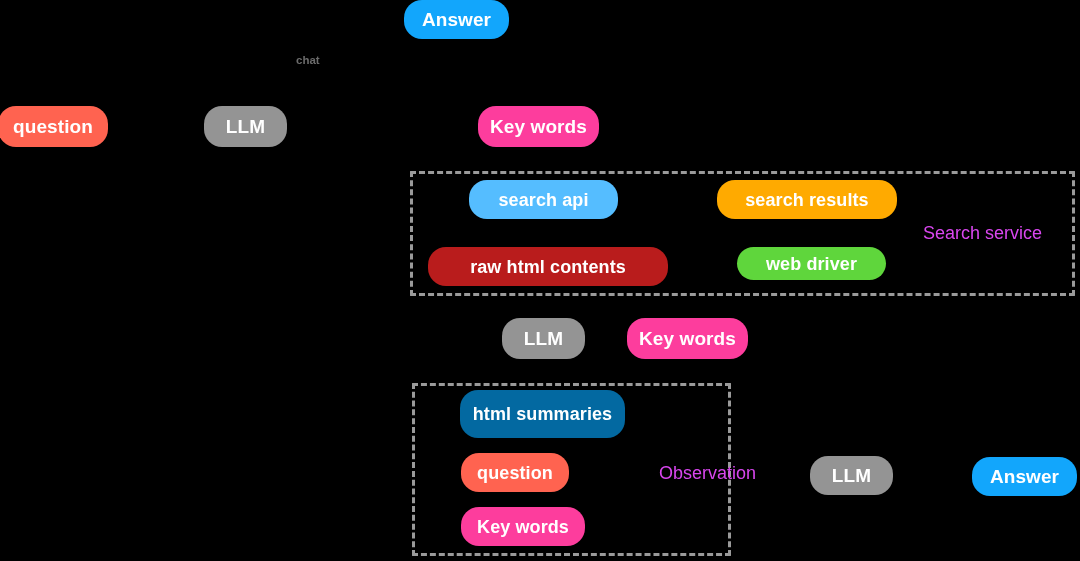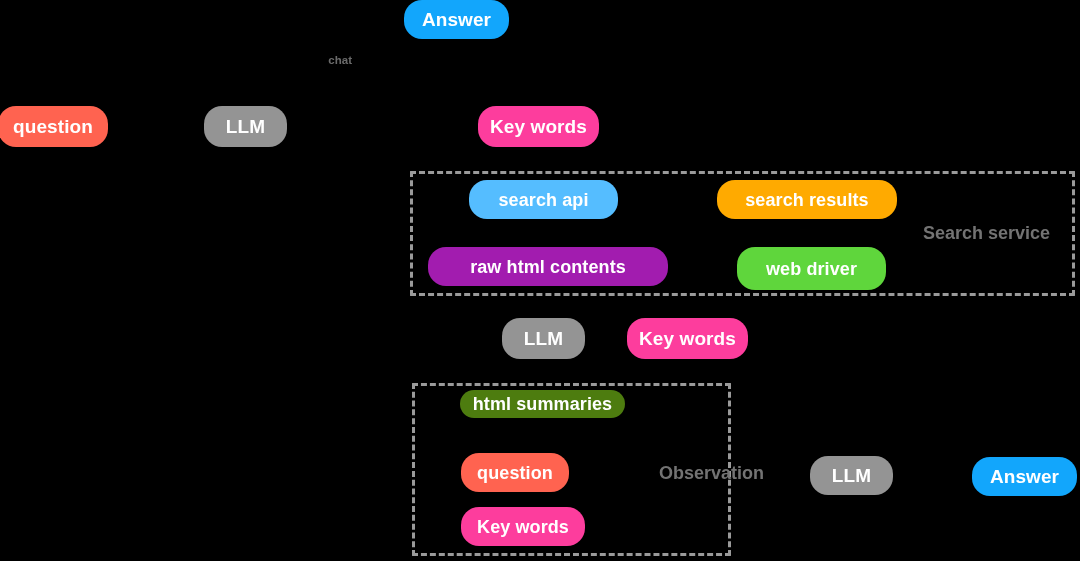--- a/index.html
+++ b/index.html
@@ -30,35 +30,35 @@
   }
   .pill.sz-lg   { font-size: 19px; }
   .pill.sz-md   { font-size: 18px; }
 
   .edge-label {
     position: absolute;
     color: #6b6b6b;
     font-weight: 700;
     font-size: 11.5px;
     line-height: 1.22;
-    text-align: right;
+    text-align: left;
     white-space: pre-line;
   }
   .group-box {
     position: absolute;
     box-sizing: border-box;
     border: 3px dashed #9a9a9a;
     background: transparent;
     border-radius: 1px;
   }
   .group-label {
     position: absolute;
-    color: #737373;
+    color: #d946ef;
     font-size: 18px;
-    font-weight: 700;
+    font-weight: 400;
     white-space: nowrap;
     line-height: 1;
   }
 </style>
 </head>
 <body>
 
 <div id="canvas">
 
   <div class="group-box" style="left:410px; top:171px; width:665px; height:125px;"></div>
@@ -74,29 +74,29 @@
   <div class="pill sz-lg" style="left:204px; top:106px; width:83px; height:41px; background:#949494;">LLM</div>
 
   <div class="pill sz-lg" style="left:404px; top:0px; width:105px; height:39px; background:#12A6FC;">Answer</div>
 
   <div class="pill sz-lg" style="left:478px; top:106px; width:121px; height:41px; background:#FD3D9D;">Key words</div>
 
   <div class="pill sz-md" style="left:717px; top:180px; width:180px; height:39px; background:#FFAA00;">search results</div>
 
   <div class="pill sz-md" style="left:469px; top:180px; width:149px; height:39px; background:#55BDFF;">search api</div>
 
-  <div class="pill sz-md" style="left:428px; top:247px; width:240px; height:39px; background:#a21caf;">raw html contents</div>
+  <div class="pill sz-md" style="left:428px; top:247px; width:240px; height:39px; background:#b91c1c;">raw html contents</div>
 
-  <div class="pill sz-md" style="left:737px; top:247px; width:149px; height:43px; background:#5FD63C;">web driver</div>
+  <div class="pill sz-md" style="left:737px; top:247px; width:149px; height:33px; background:#5FD63C;">web driver</div>
 
   <div class="pill sz-lg" style="left:502px; top:318px; width:83px; height:41px; background:#949494;">LLM</div>
 
   <div class="pill sz-lg" style="left:627px; top:318px; width:121px; height:41px; background:#FD3D9D;">Key words</div>
 
-  <div class="pill sz-md" style="left:460px; top:390px; width:165px; height:28px; background:#4d7c0f;">html summaries</div>
+  <div class="pill sz-md" style="left:460px; top:390px; width:165px; height:48px; background:#0369a1;">html summaries</div>
 
   <div class="pill sz-md" style="left:461px; top:453px; width:108px; height:39px; background:#FF6350;">question</div>
 
   <div class="pill sz-md" style="left:461px; top:507px; width:124px; height:39px; background:#FD3D9D;">Key words</div>
 
   <div class="pill sz-lg" style="left:810px; top:456px; width:83px; height:39px; background:#949494;">LLM</div>
 
   <div class="pill sz-lg" style="left:972px; top:457px; width:105px; height:39px; background:#12A6FC;">Answer</div>
 
 </div>

